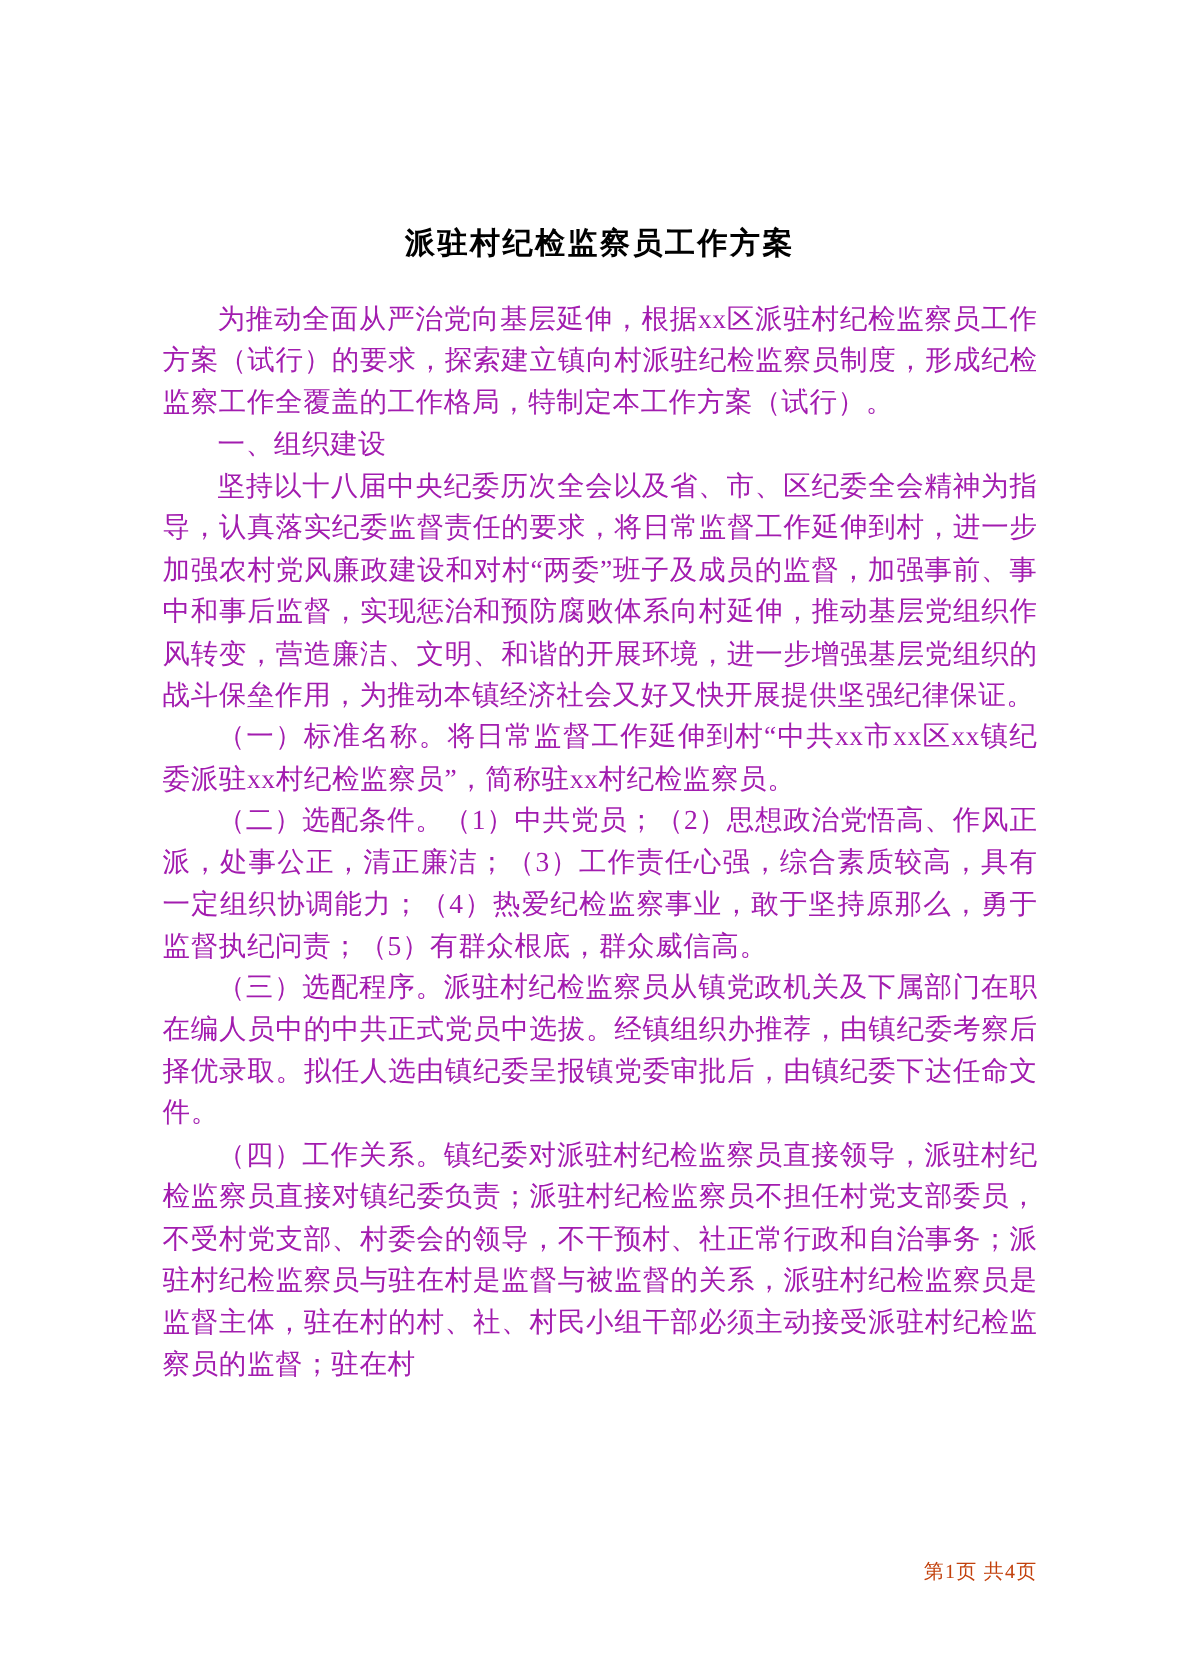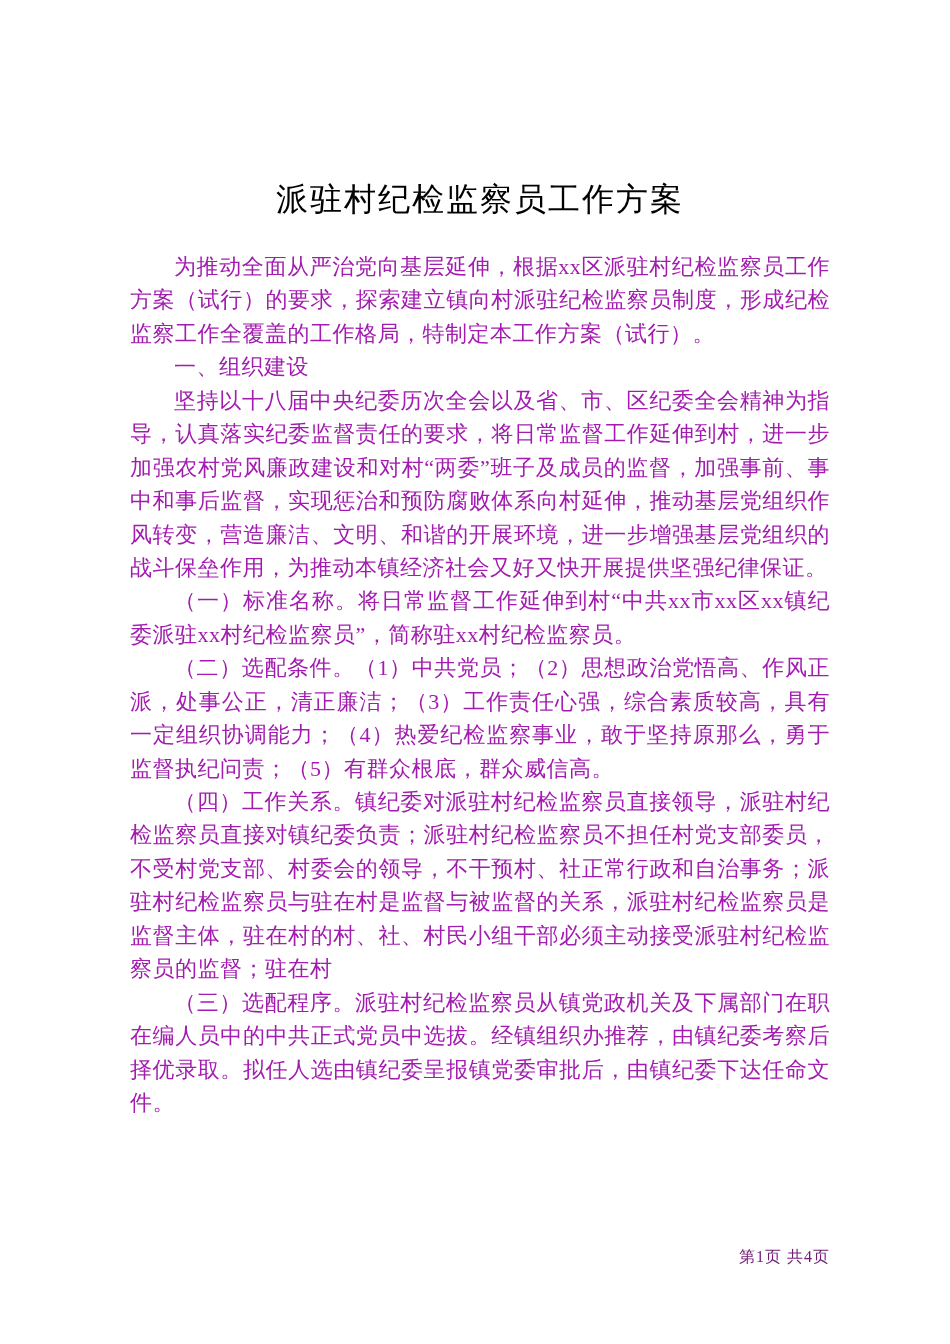--- a/index.html
+++ b/index.html
@@ -11,54 +11,54 @@
     position: relative;
     width: 950px;
     height: 1344px;
     margin: 0 auto;
     background: #ffffff;
     color: #000000;
     padding: 178px 120px 0 130px;
     overflow: hidden;
   }
   .title {
-    font-size: 32px;
-    font-weight: normal;
+    font-size: 24px;
+    font-weight: bold;
     text-align: center;
     letter-spacing: 2px;
     margin-bottom: 28px;
     color: #000000;
   }
   .para {
     font-size: 22px;
     line-height: 1.52;
     text-align: justify;
     text-indent: 2em;
     letter-spacing: 0.5px;
     color: #a21caf;
   }
   .footer {
     position: absolute;
     right: 120px;
     bottom: 76px;
     font-size: 16px;
-    color: #701a75;
+    color: #c2410c;
     letter-spacing: 1px;
   }
 </style>
 </head>
 <body>
 
 <div class="page">
   <h1 class="title">派驻村纪检监察员工作方案</h1>
 
   <p class="para">为推动全面从严治党向基层延伸，根据xx区派驻村纪检监察员工作方案（试行）的要求，探索建立镇向村派驻纪检监察员制度，形成纪检监察工作全覆盖的工作格局，特制定本工作方案（试行）。</p>
   <p class="para">一、组织建设</p>
   <p class="para">坚持以十八届中央纪委历次全会以及省、市、区纪委全会精神为指导，认真落实纪委监督责任的要求，将日常监督工作延伸到村，进一步加强农村党风廉政建设和对村“两委”班子及成员的监督，加强事前、事中和事后监督，实现惩治和预防腐败体系向村延伸，推动基层党组织作风转变，营造廉洁、文明、和谐的开展环境，进一步增强基层党组织的战斗保垒作用，为推动本镇经济社会又好又快开展提供坚强纪律保证。</p>
   <p class="para">（一）标准名称。将日常监督工作延伸到村“中共xx市xx区xx镇纪委派驻xx村纪检监察员”，简称驻xx村纪检监察员。</p>
   <p class="para">（二）选配条件。（1）中共党员；（2）思想政治党悟高、作风正派，处事公正，清正廉洁；（3）工作责任心强，综合素质较高，具有一定组织协调能力；（4）热爱纪检监察事业，敢于坚持原那么，勇于监督执纪问责；（5）有群众根底，群众威信高。</p>
+  <p class="para">（三）选配程序。派驻村纪检监察员从镇党政机关及下属部门在职在编人员中的中共正式党员中选拔。经镇组织办推荐，由镇纪委考察后择优录取。拟任人选由镇纪委呈报镇党委审批后，由镇纪委下达任命文件。</p>
   <p class="para">（四）工作关系。镇纪委对派驻村纪检监察员直接领导，派驻村纪检监察员直接对镇纪委负责；派驻村纪检监察员不担任村党支部委员，不受村党支部、村委会的领导，不干预村、社正常行政和自治事务；派驻村纪检监察员与驻在村是监督与被监督的关系，派驻村纪检监察员是监督主体，驻在村的村、社、村民小组干部必须主动接受派驻村纪检监察员的监督；驻在村</p>
-  <p class="para">（三）选配程序。派驻村纪检监察员从镇党政机关及下属部门在职在编人员中的中共正式党员中选拔。经镇组织办推荐，由镇纪委考察后择优录取。拟任人选由镇纪委呈报镇党委审批后，由镇纪委下达任命文件。</p>
 
   <div class="footer">
     <span>第1页 共4页</span>
   </div>
 </div>
 
 </body></html>

